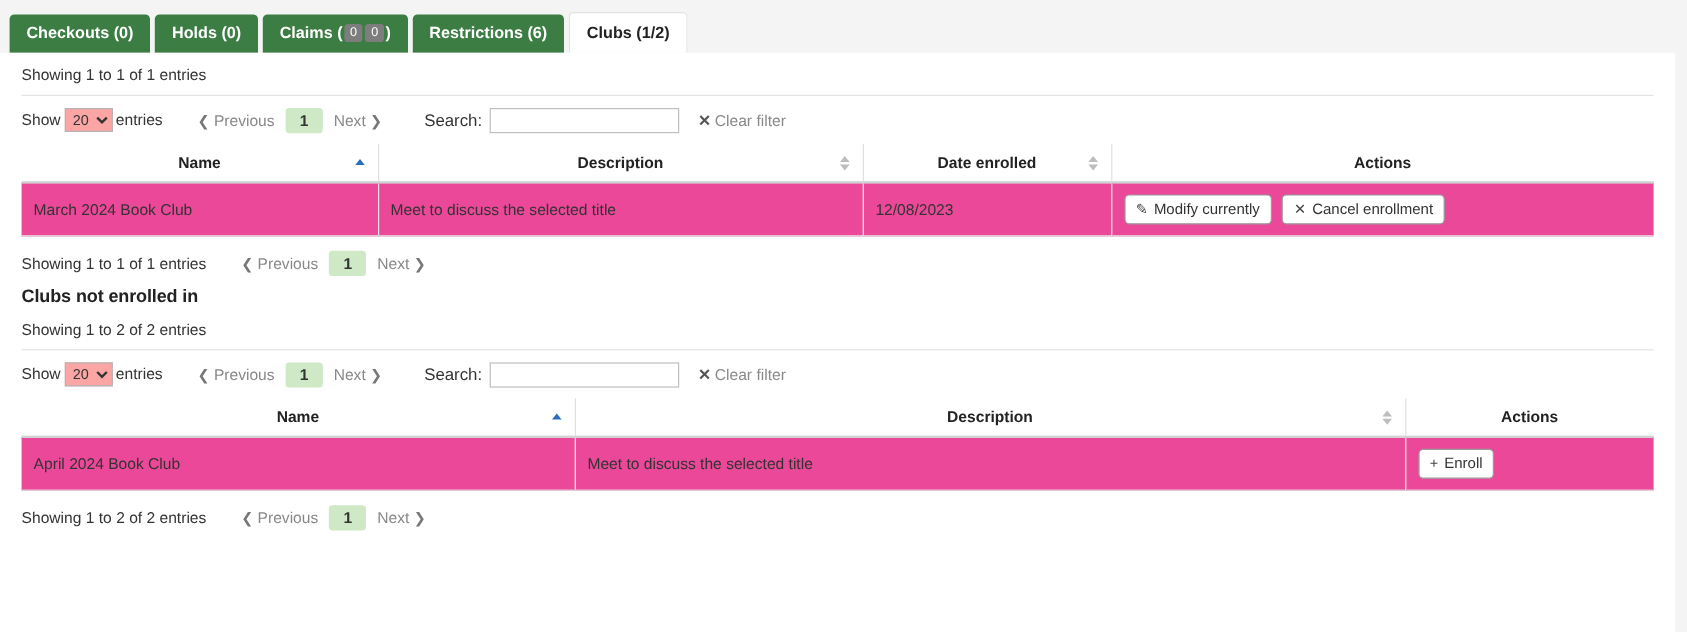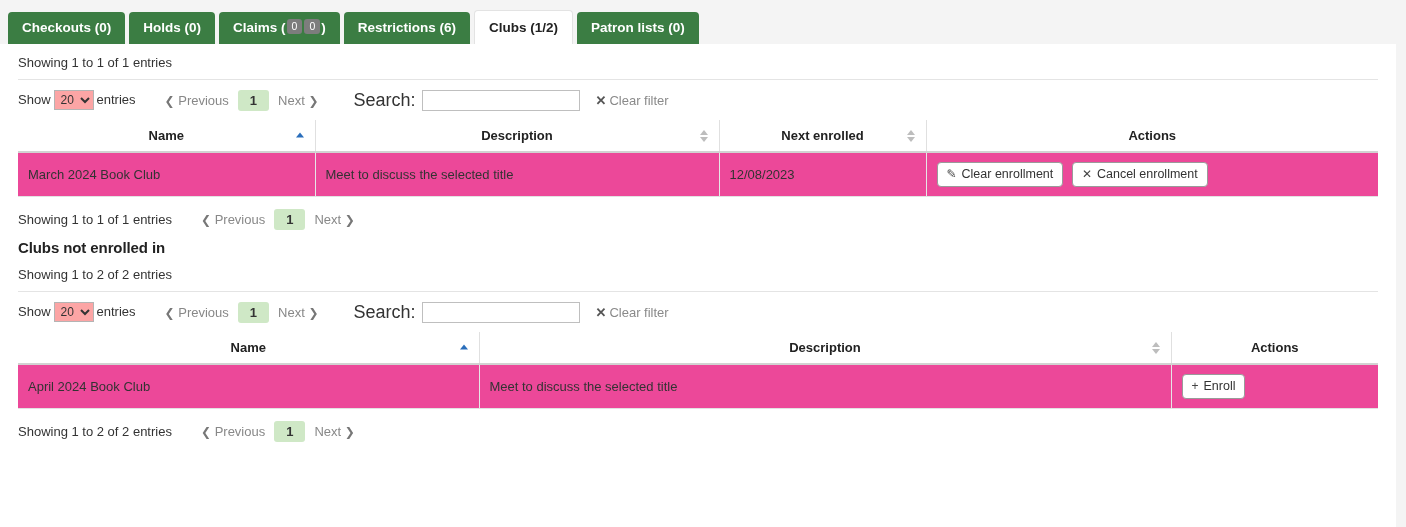--- a/index.html
+++ b/index.html
@@ -106,21 +106,21 @@
     background: #cfe8c6;
     color: #333333;
     font-weight: bold;
     font-size: 13px;
     padding: 3px 12px;
     border-radius: 3px;
     cursor: pointer;
   }
   .chev { font-size: 12px; color: #777; }
   .dt-filter { display: flex; align-items: center; margin-left: 28px; }
-  .dt-filter label { font-size: 18px; margin-right: 6px; }
+  .dt-filter label { font-size: 14px; margin-right: 6px; }
   .dt-filter input {
     font-family: "Liberation Sans", sans-serif;
     font-size: 13px;
     width: 158px; height: 21px;
     border: 1px solid #bfbfbf;
     padding: 1px 4px;
     background: #fff;
   }
   .clear-filter {
     margin-left: 16px;
@@ -216,21 +216,20 @@
 <body>
 
 <div class="page">
 
   <div class="tabbar">
     <div class="tab"><span>Checkouts (0)</span></div>
     <div class="tab"><span>Holds (0)</span></div>
     <div class="tab"><span>Claims</span><span>&nbsp;(</span><span class="badge">0</span><span class="badge">0</span><span>)</span></div>
     <div class="tab"><span>Restrictions (6)</span></div>
     <div class="tab active"><span>Clubs (1/2)</span></div>
-    <div class="tab"><span>Patron lists (0)</span></div>
   </div>
 
   <div class="panel">
 
     <div class="showing-top">Showing 1 to 1 of 1 entries</div>
 
     <div class="dt-controls">
       <div class="dt-length">
         <span>Show</span><select><option>20</option></select><span>entries</span>
       </div>
@@ -255,36 +254,36 @@
         </colgroup>
       <thead>
         <tr>
           <th><span>Name</span><span class="sort-icon asc">
                 <i class="up"></i>
               </span></th>
           <th><span>Description</span><span class="sort-icon">
                 <i class="up"></i>
                 <i class="dn"></i>
               </span></th>
-          <th><span>Next enrolled</span><span class="sort-icon">
+          <th><span>Date enrolled</span><span class="sort-icon">
                 <i class="up"></i>
                 <i class="dn"></i>
               </span></th>
           <th><span>Actions</span></th>
         </tr>
       </thead>
       <tbody>
         <tr class="odd">
           <td>March 2024 Book Club</td>
           <td>Meet to discuss the selected title</td>
           <td>12/08/2023</td>
           <td class="actions-cell">
             <span class="btn">
                 <span class="gi">✎</span>
-                <span>Clear enrollment</span>
+                <span>Modify currently</span>
               </span>
             <span class="btn">
                 <span class="gi">✕</span>
                 <span>Cancel enrollment</span>
               </span>
           </td>
         </tr>
       </tbody>
     </table>
 

